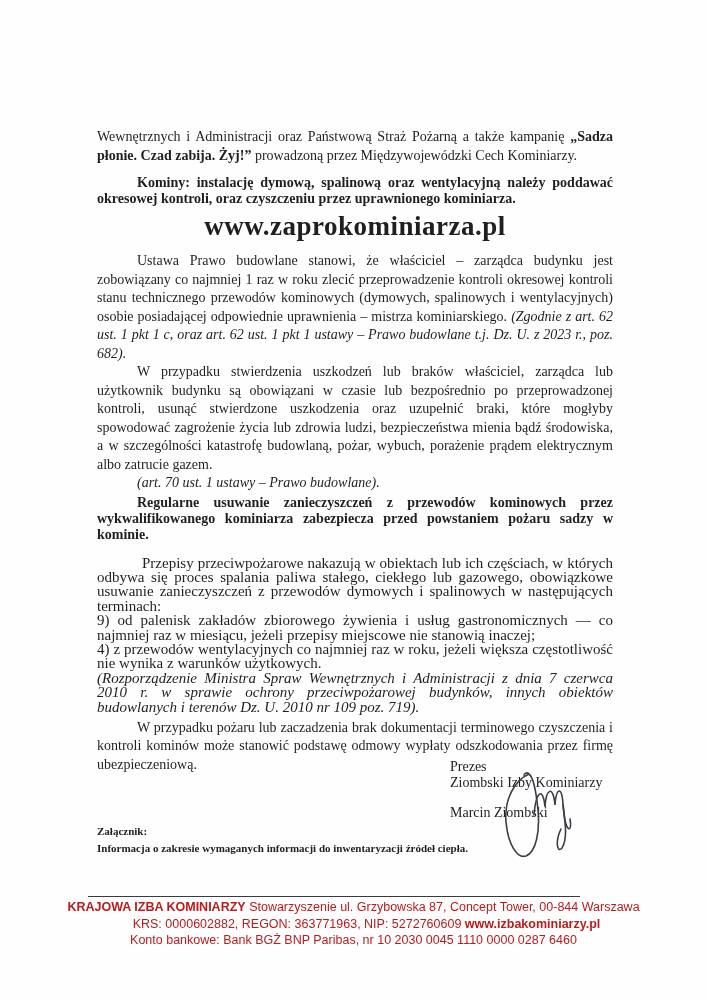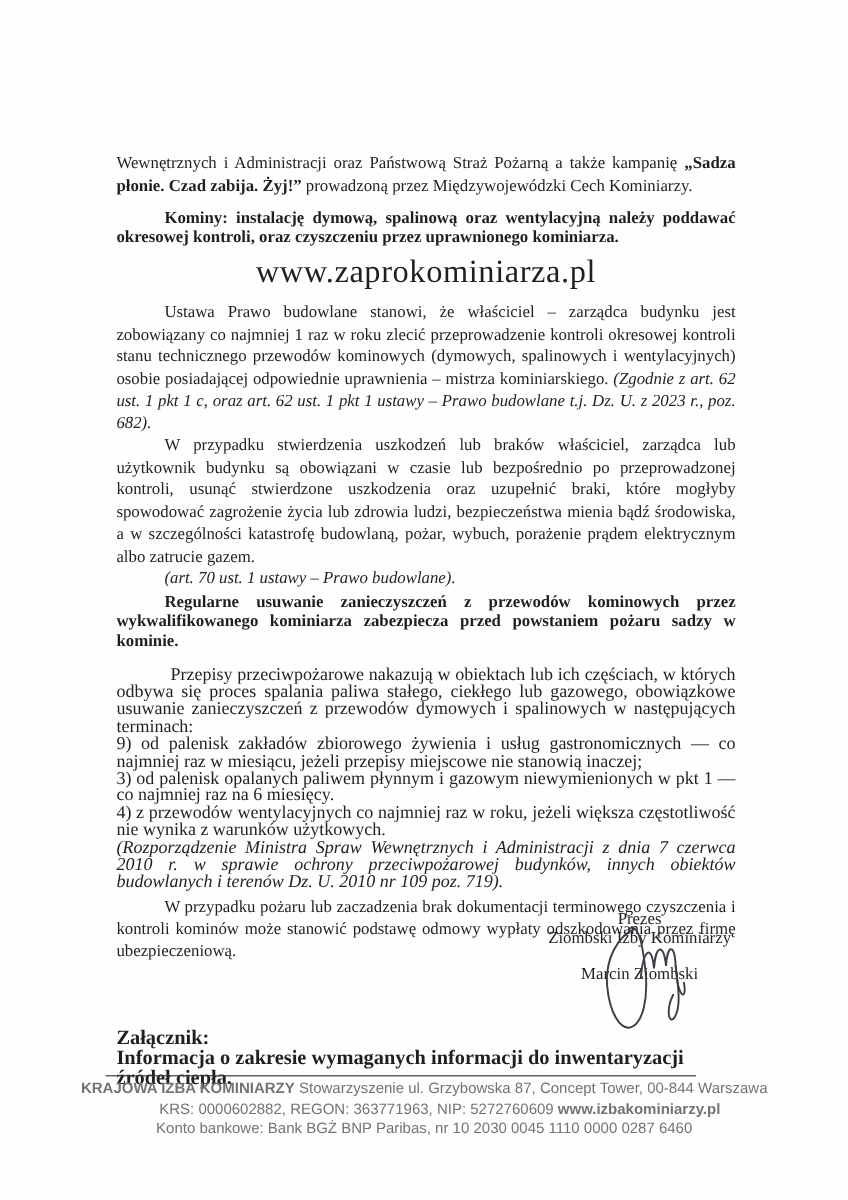--- a/index.html
+++ b/index.html
@@ -28,21 +28,21 @@
   }
   .indent { text-indent: 40px; }
   .bold { font-weight: bold; }
   .p-campaign { margin-top: 101px; }
   .p-kominy { margin-top: 10px; line-height: 16px; }
   .p-prof { margin-top: 2px; line-height: 15.5px; }
   .website {
     margin-top: 6px;
     font-size: 27px;
     line-height: 26px;
-    font-weight: normal;
+    font-weight: bold;
     text-align: center;
     letter-spacing: 0.5px;
   }
   .p-ustawa { margin-top: 13px; }
   .p-uszkodzenia { margin-top: 0; }
   .italic { font-style: italic; }
   .own-line { display: block; text-align: left; }
   .p-regularne { margin-top: 2px; line-height: 16px; }
   .regs {
     margin-top: 13px;
@@ -52,48 +52,47 @@
   }
   .regs .intro { text-indent: 45px; }
   .p-pozar { margin-top: 5px; }
   .signature-block {
     position: absolute;
     left: 450px;
     top: 759px;
     width: 166px;
     font-size: 14px;
     line-height: 15.5px;
-    text-align: center;
   }
   .signature-name { margin-top: 15px; }
   .signature-svg {
     position: absolute;
     left: 499px;
     top: 771px;
     width: 84px;
     height: 90px;
     pointer-events: none;
   }
   .attachment {
     position: absolute;
     left: 97px;
-    top: 857px;
+    top: 823px;
     width: 516px;
     font-weight: bold;
-    font-size: 17px;
+    font-size: 11px;
     line-height: 16.5px;
   }
   .footer {
     position: absolute;
     left: 0;
     top: 896px;
     width: 707px;
     font-family: "Liberation Sans", sans-serif;
     font-size: 12.5px;
-    color: #737373;
+    color: #b91c1c;
     text-align: center;
   }
   .footer-rule {
     margin-left: 88px;
     width: 492px;
     border-top: 1.5px solid #3a3a3a;
     height: 0;
   }
   .footer-line1 { margin-top: 3px; }
   .footer-line2 { margin-top: 3px; padding-left: 26px; }
@@ -116,21 +115,20 @@
 
     <p class="para indent p-ustawa"><span>Ustawa Prawo budowlane stanowi, że właściciel – zarządca budynku jest zobowiązany co najmniej 1 raz w roku zlecić przeprowadzenie kontroli okresowej kontroli stanu technicznego przewodów kominowych (dymowych, spalinowych i wentylacyjnych) osobie posiadającej odpowiednie uprawnienia – mistrza kominiarskiego. </span><span class="italic">(Zgodnie z art. 62 ust. 1 pkt 1 c, oraz art. 62 ust. 1 pkt 1 ustawy – Prawo budowlane t.j. Dz. U. z 2023 r., poz. 682).</span></p>
 
     <p class="para indent p-uszkodzenia"><span>W przypadku stwierdzenia uszkodzeń lub braków właściciel, zarządca lub użytkownik budynku są obowiązani w czasie lub bezpośrednio po przeprowadzonej kontroli, usunąć stwierdzone uszkodzenia oraz uzupełnić braki, które mogłyby spowodować zagrożenie życia lub zdrowia ludzi, bezpieczeństwa mienia bądź środowiska, a w szczególności katastrofę budowlaną, pożar, wybuch, porażenie prądem elektrycznym albo zatrucie gazem.</span><span class="italic own-line">(art. 70 ust. 1 ustawy – Prawo budowlane).</span></p>
 
     <p class="para indent bold p-regularne">Regularne usuwanie zanieczyszczeń z przewodów kominowych przez wykwalifikowanego kominiarza zabezpiecza przed powstaniem pożaru sadzy w kominie.</p>
 
     <div class="regs">
       <div class="intro">Przepisy przeciwpożarowe nakazują w obiektach lub ich częściach, w których odbywa się proces spalania paliwa stałego, ciekłego lub gazowego, obowiązkowe usuwanie zanieczyszczeń  z przewodów dymowych i spalinowych w następujących terminach:</div>
       <div>9) od palenisk zakładów zbiorowego żywienia i usług gastronomicznych — co najmniej raz w miesiącu, jeżeli przepisy miejscowe nie stanowią inaczej;</div>
-      <div>3) od palenisk opalanych paliwem płynnym i gazowym niewymienionych w pkt 1 — co najmniej raz na 6 miesięcy.</div>
       <div>4)  z przewodów wentylacyjnych co najmniej raz w roku, jeżeli większa częstotliwość nie wynika z warunków użytkowych.</div>
       <div class="italic">(Rozporządzenie Ministra Spraw Wewnętrznych i Administracji z dnia 7 czerwca 2010 r. w sprawie ochrony przeciwpożarowej budynków, innych obiektów budowlanych i terenów Dz. U. 2010 nr 109 poz. 719).</div>
     </div>
 
     <p class="para indent p-pozar">W przypadku pożaru lub zaczadzenia brak dokumentacji terminowego czyszczenia i kontroli kominów może stanowić podstawę odmowy wypłaty odszkodowania przez firmę ubezpieczeniową.</p>
 
   </div>
 
   <div class="signature-block">
     <div>Prezes</div>

